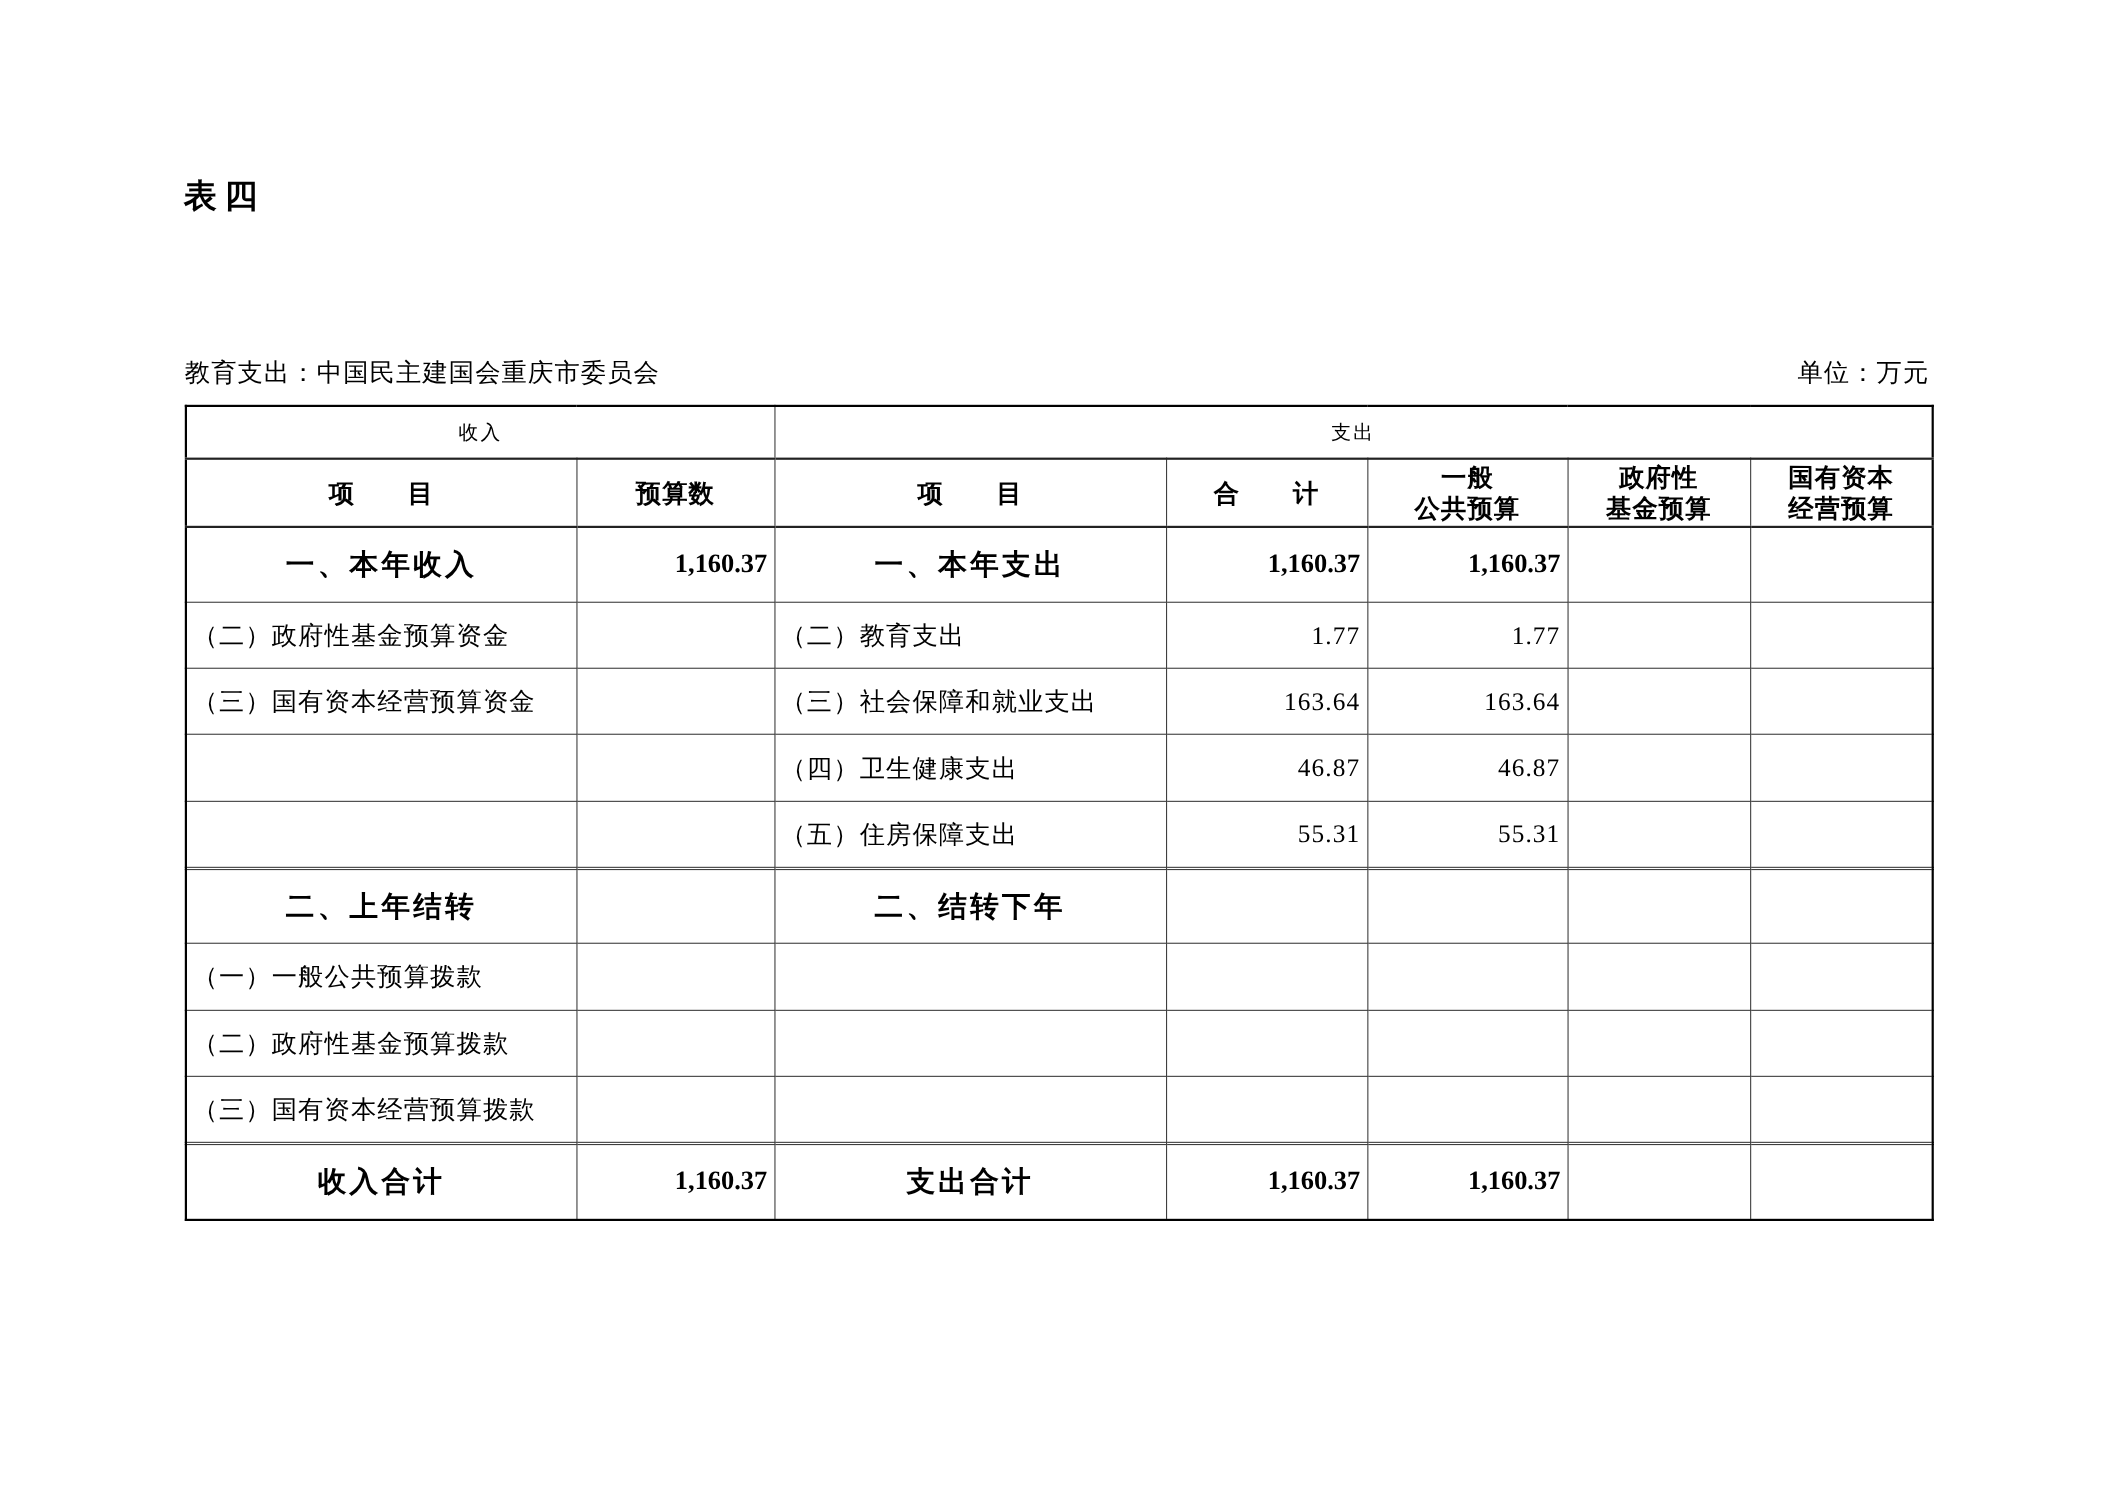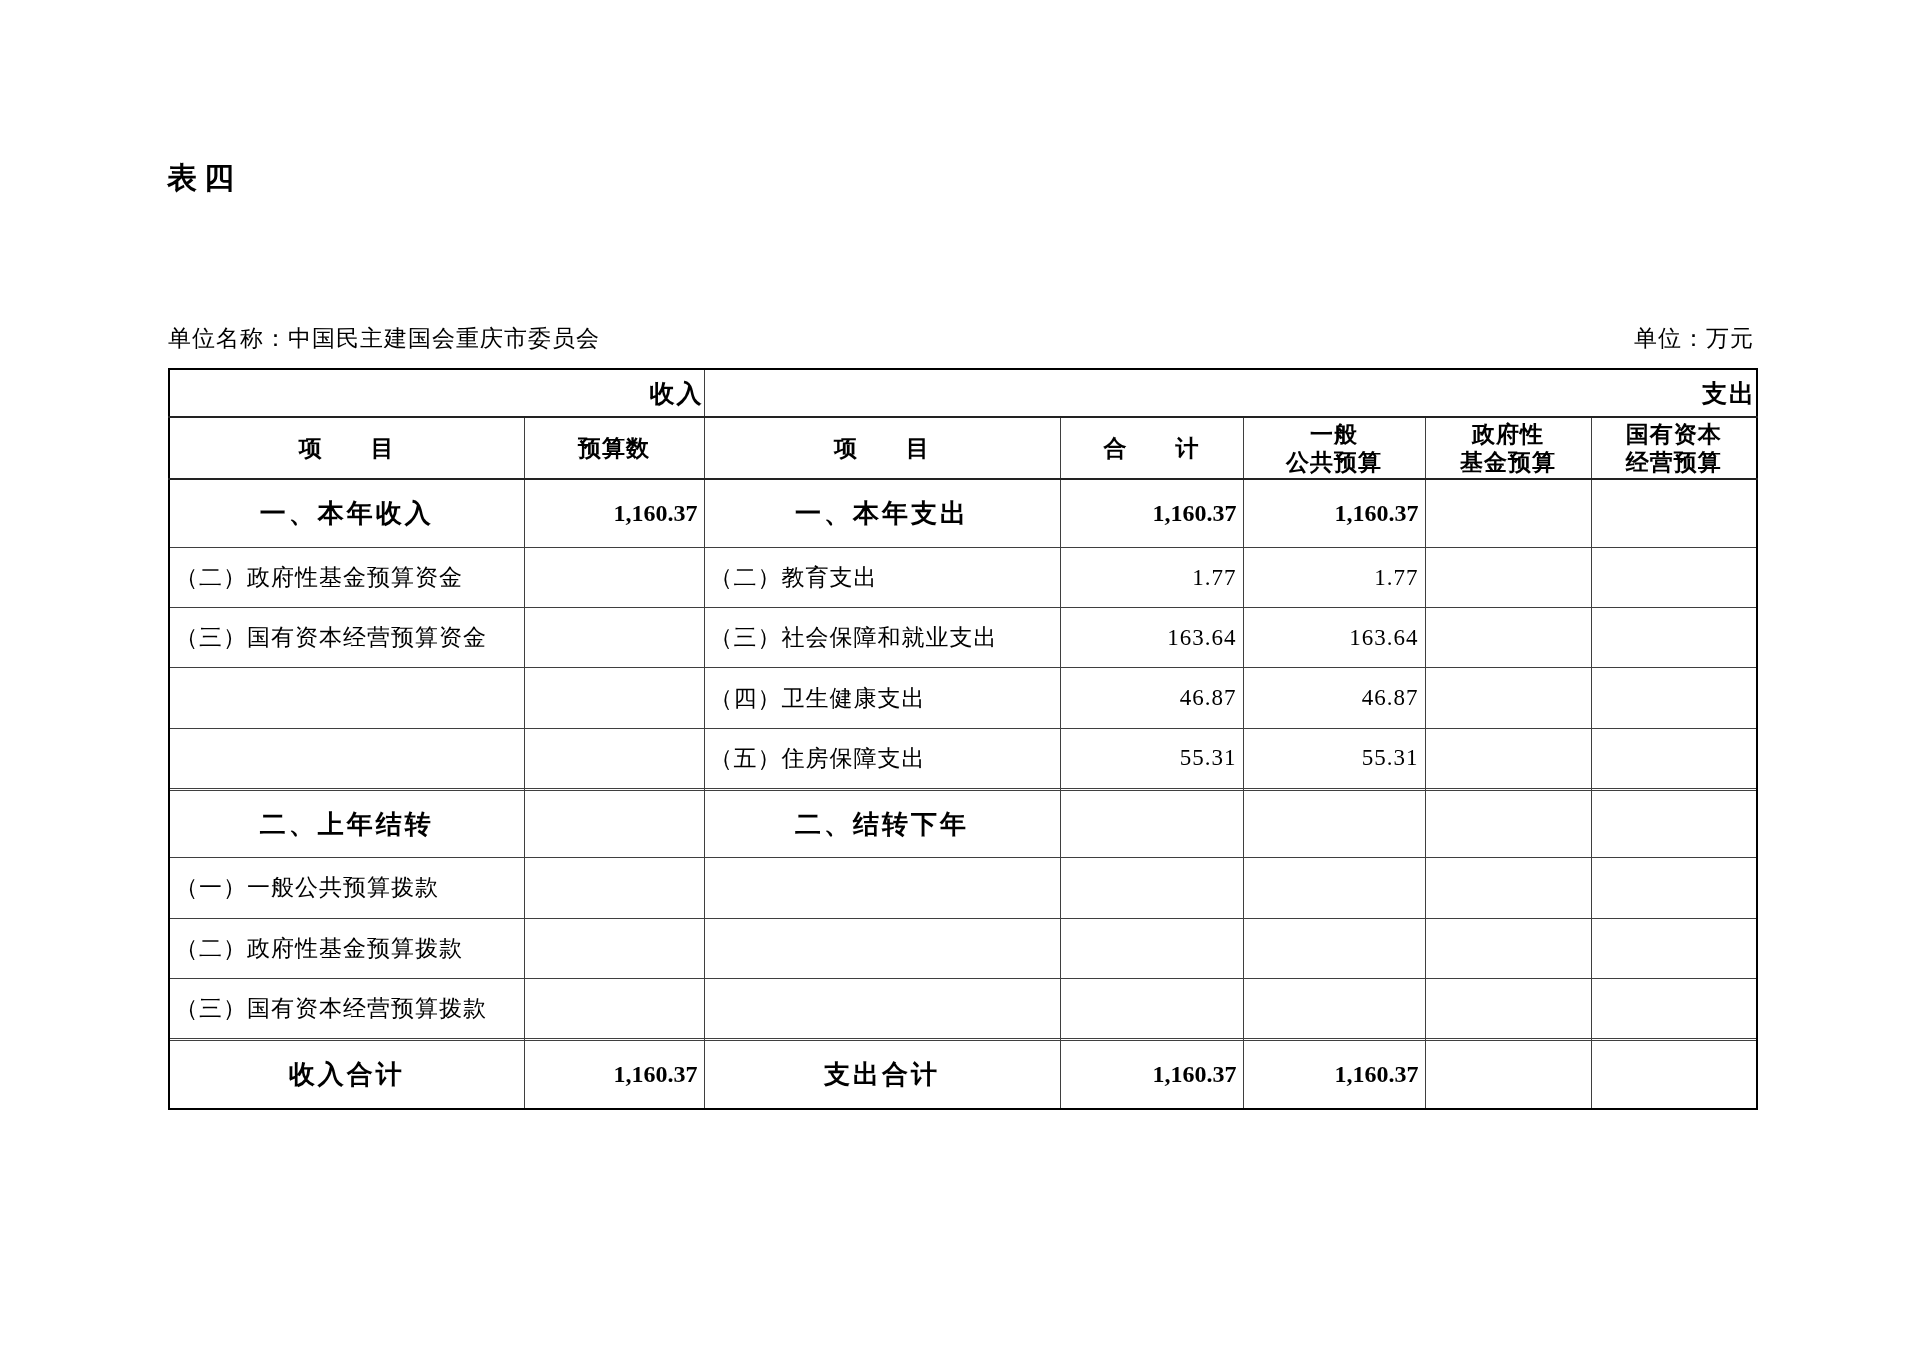--- a/index.html
+++ b/index.html
@@ -61,24 +61,24 @@
   .budget-table th, .budget-table td {
     border: 1px solid #3f3f3f;
     vertical-align: middle;
     overflow: hidden;
     padding: 0;
   }
   .budget-table thead th { border-bottom: 2px solid #222222; }
   .group-row th {
     height: 46px;
     font-family: "Liberation Sans", sans-serif;
-    font-weight: bold;
-    font-size: 25px;
+    font-weight: normal;
+    font-size: 18px;
     letter-spacing: 2px;
-    text-align: right;
+    text-align: center;
   }
   .col-row th {
     height: 60px;
     font-family: "Liberation Sans", sans-serif;
     font-weight: bold;
     font-size: 23px;
     letter-spacing: 1px;
     line-height: 1.22;
     text-align: center;
     white-space: pre-line;
@@ -111,21 +111,21 @@
 </style>
 </head>
 <body>
 
 <div class="page">
 
   <div class="table-label">表四</div>
 
 
   <div class="meta-row">
-    <span>单位名称：中国民主建国会重庆市委员会</span>
+    <span>教育支出：中国民主建国会重庆市委员会</span>
     <span>单位：万元</span>
   </div>
 
   <table class="budget-table">
     <colgroup>
       <col style="width:355px">
       <col style="width:180px">
       <col style="width:356px">
       <col style="width:183px">
       <col style="width:182px">

